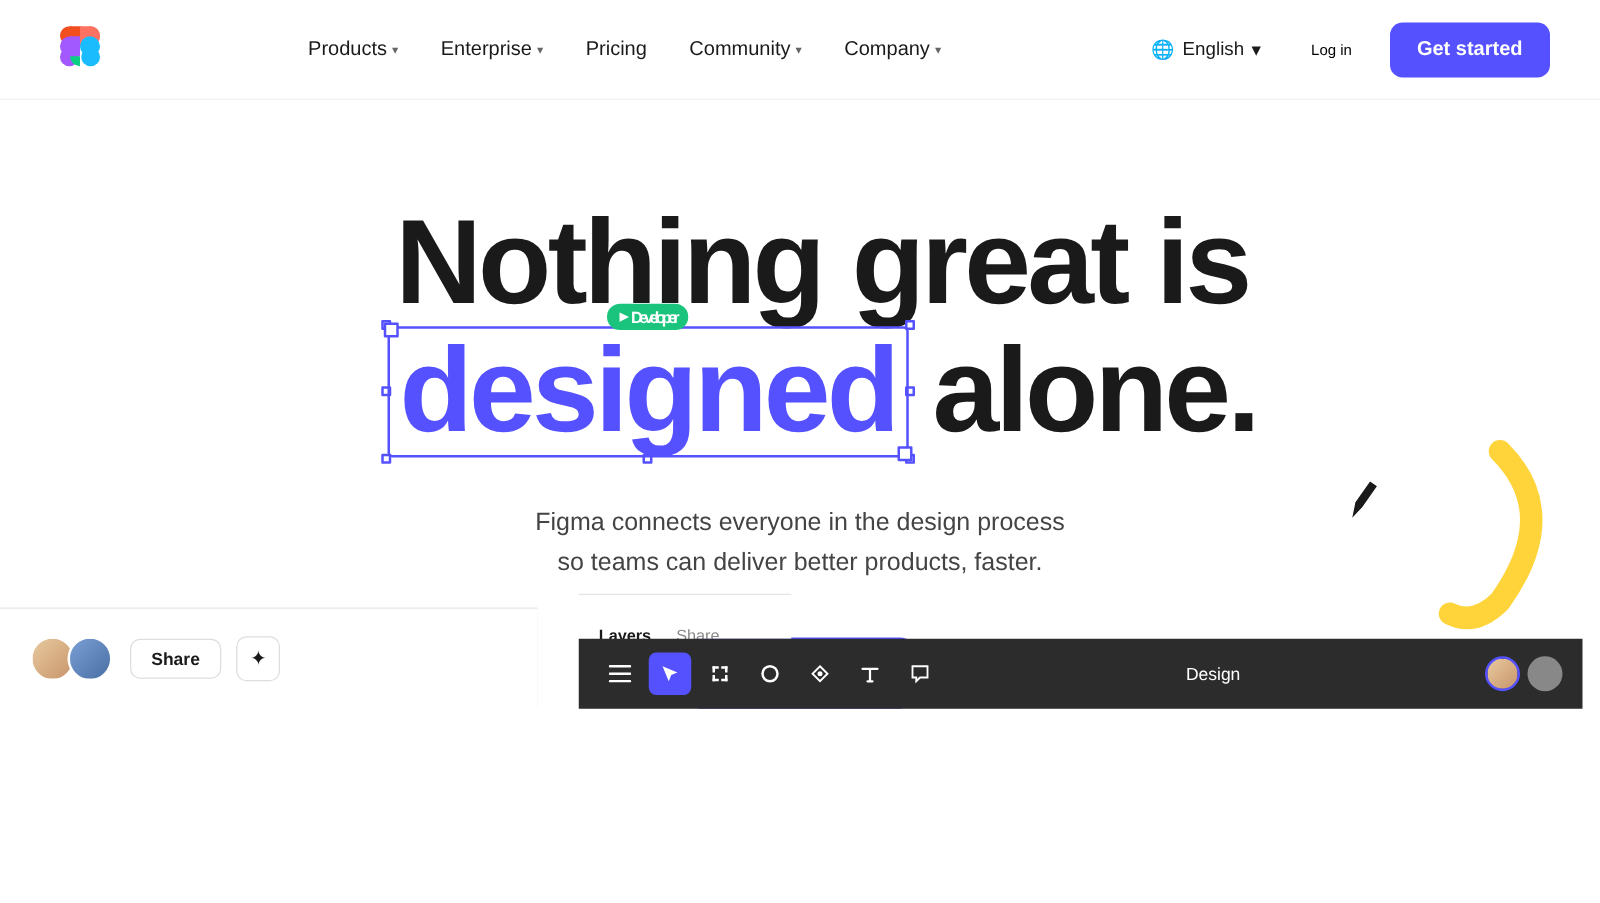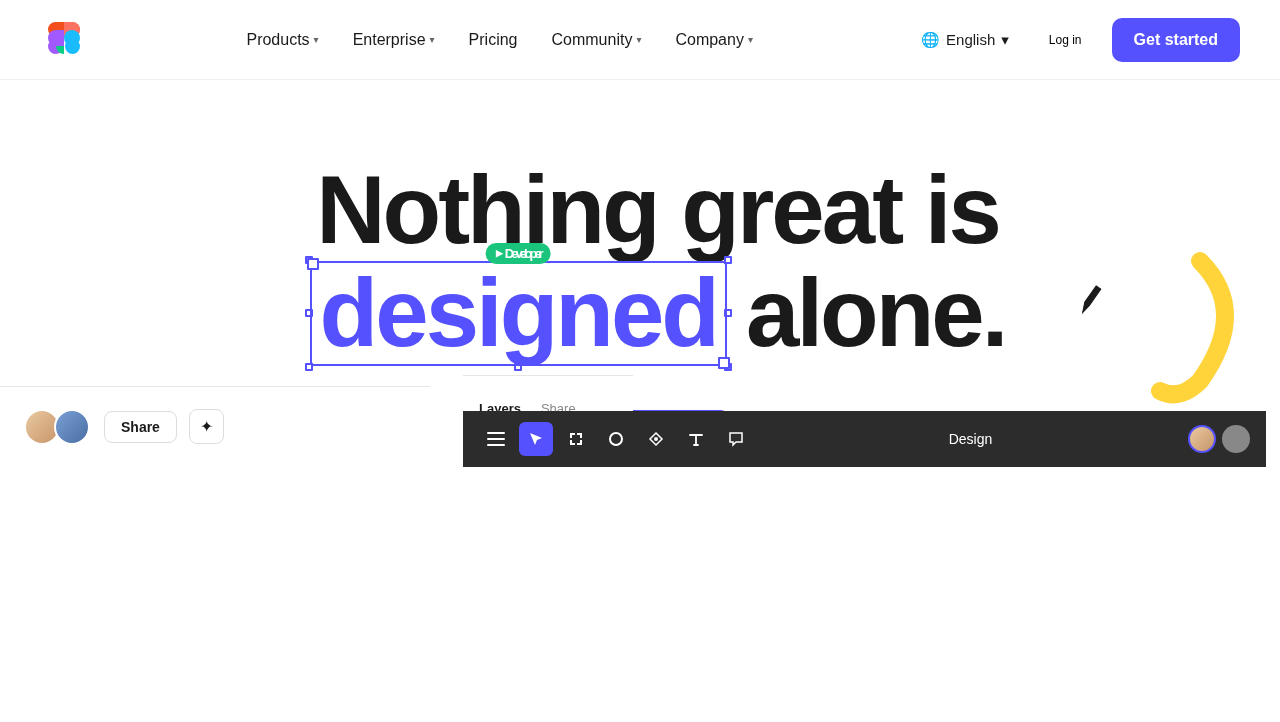--- a/index.html
+++ b/index.html
@@ -423,20 +423,24 @@
           
           
           <span class="developer-badge">Developer</span>
           
           <span class="word-designed">designed</span>
         </span>
         <span style="margin-left:16px;">alone.</span>
       </span>
     </h1>
 
+    <p class="hero-sub">
+      <span>Figma connects everyone in the design process</span><br>
+      <span>so teams can deliver better products, faster.</span>
+    </p>
 
     <button class="btn-get-started-hero">Get started</button>
   </div>
 
   <div class="bottom-strip">
 
     <div class="bottom-left-panel">
       <div class="avatar-group">
         <div class="avatar avatar-img-1"></div>
         <div class="avatar avatar-img-2"></div>

